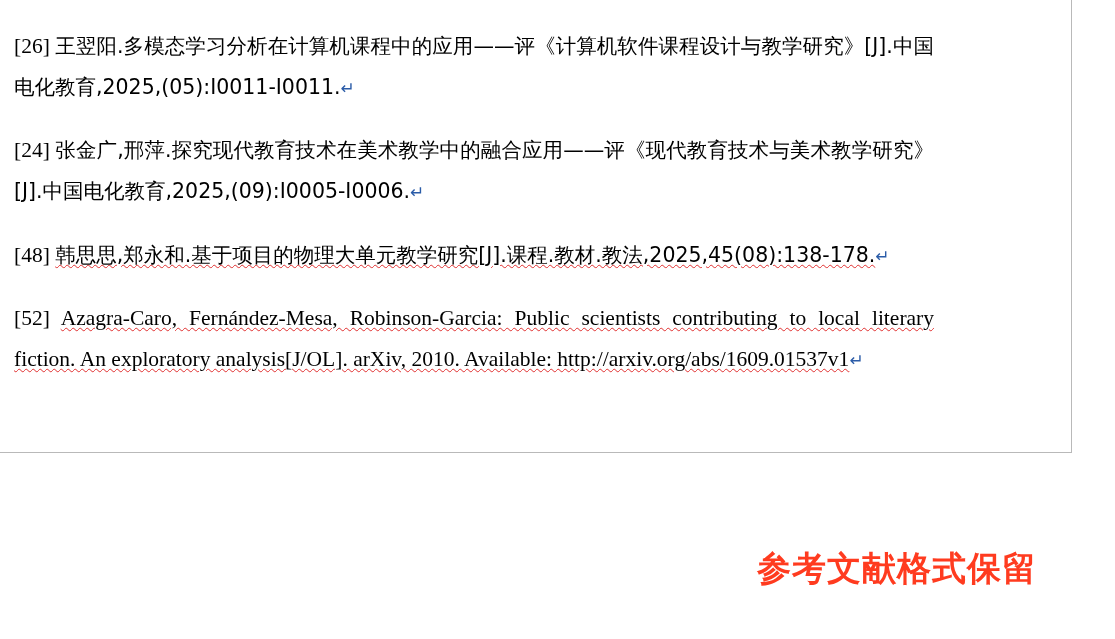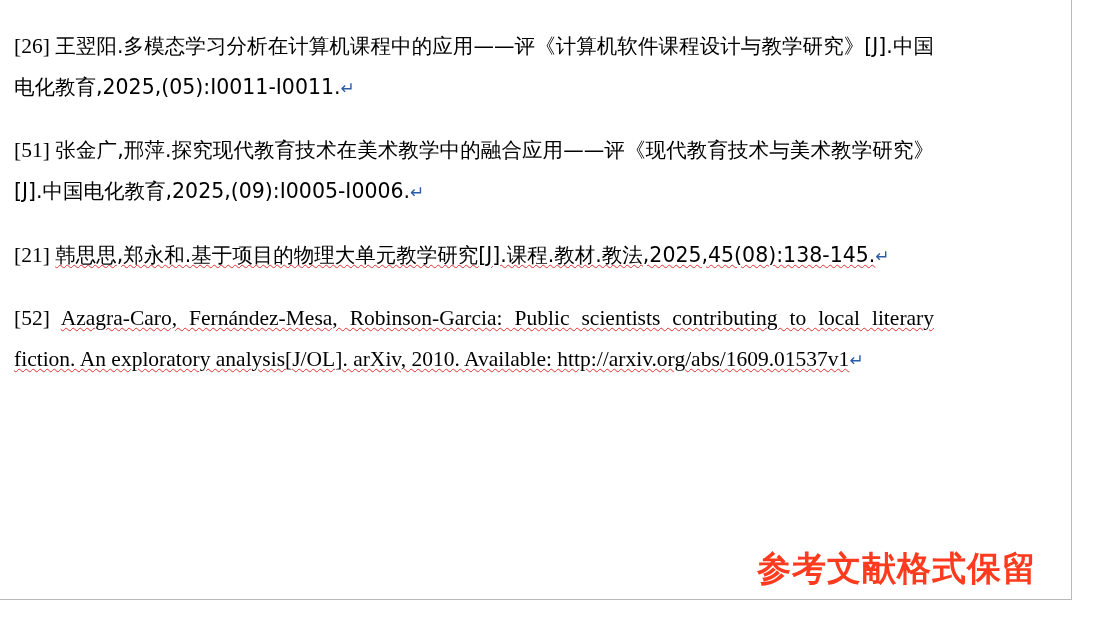--- a/index.html
+++ b/index.html
@@ -19,21 +19,21 @@
     height: 639px;
     background: #ffffff;
     box-sizing: border-box;
   }
   
   #doc-page {
     position: absolute;
     left: 0;
     top: 0;
     width: 1072px;
-    height: 600px;
+    height: 453px;
     background: #ffffff;
     border-right: 1px solid #b9b9b9;
     border-bottom: 1px solid #b9b9b9;
     box-sizing: border-box;
   }
   #right-gutter {
     position: absolute;
     left: 1073px;
     top: 0;
     width: 42px;
@@ -126,27 +126,27 @@
 
     <div id="text-body">
 
       <p class="para">
         <span class="run">[26]</span>
         <span class="cn">王翌阳.多模态学习分析在计算机课程中的应用——评《计算机软件课程设计与教学研究》[J].中国电化教育,2025,(05):I0011-I0011.</span><span class="pilcrow">↵</span>
       </p>
 
 
       <p class="para">
-        <span class="run">[51]</span>
+        <span class="run">[24]</span>
         <span class="cn">张金广,邢萍.探究现代教育技术在美术教学中的融合应用——评《现代教育技术与美术教学研究》[J].中国电化教育,2025,(09):I0005-I0006.</span><span class="pilcrow">↵</span>
       </p>
 
       <p class="para">
-        <span class="run">[21]</span>
-        <span class="cn squiggle-red">韩思思,郑永和.基于项目的物理大单元教学研究[J].课程.教材.教法,2025,45(08):138-145.</span><span class="pilcrow">↵</span>
+        <span class="run">[48]</span>
+        <span class="cn squiggle-red">韩思思,郑永和.基于项目的物理大单元教学研究[J].课程.教材.教法,2025,45(08):138-178.</span><span class="pilcrow">↵</span>
       </p>
 
 
       <p class="para">
         <span class="run">[52]</span>
         <span class="run squiggle-red">Azagra-Caro, Fernández-Mesa, Robinson-Garcia: Public scientists contributing to local literary fiction. An exploratory   analysis[J/OL]. arXiv, 2010. Available: http://arxiv.org/abs/1609.01537v1</span><span class="pilcrow">↵</span>
       </p>
 
     </div>
 

